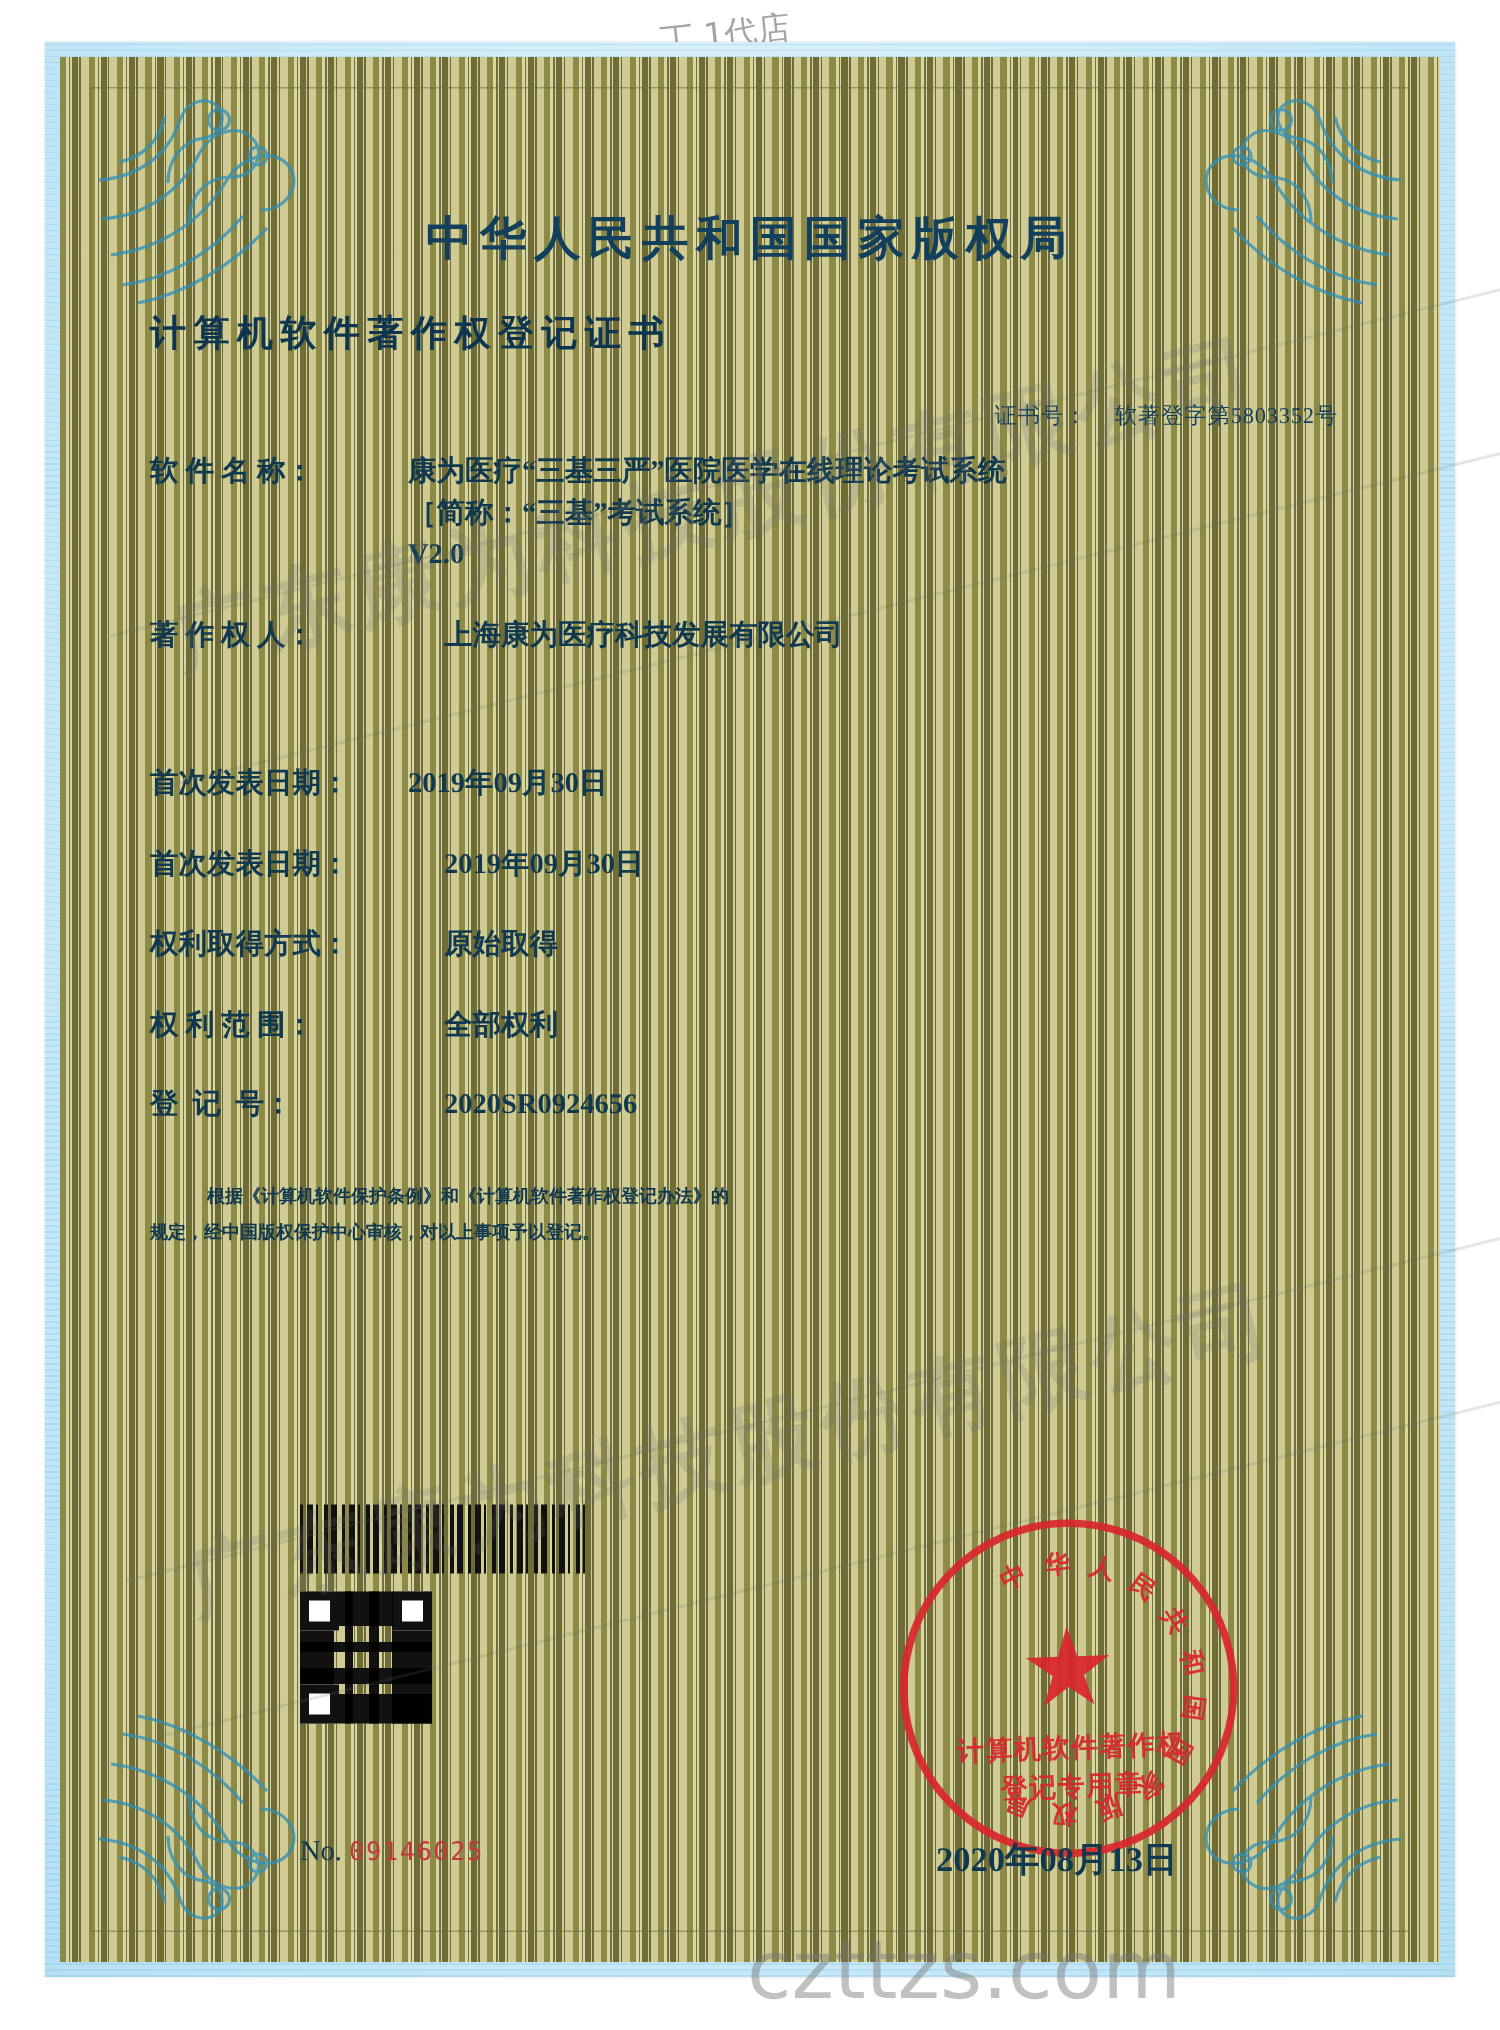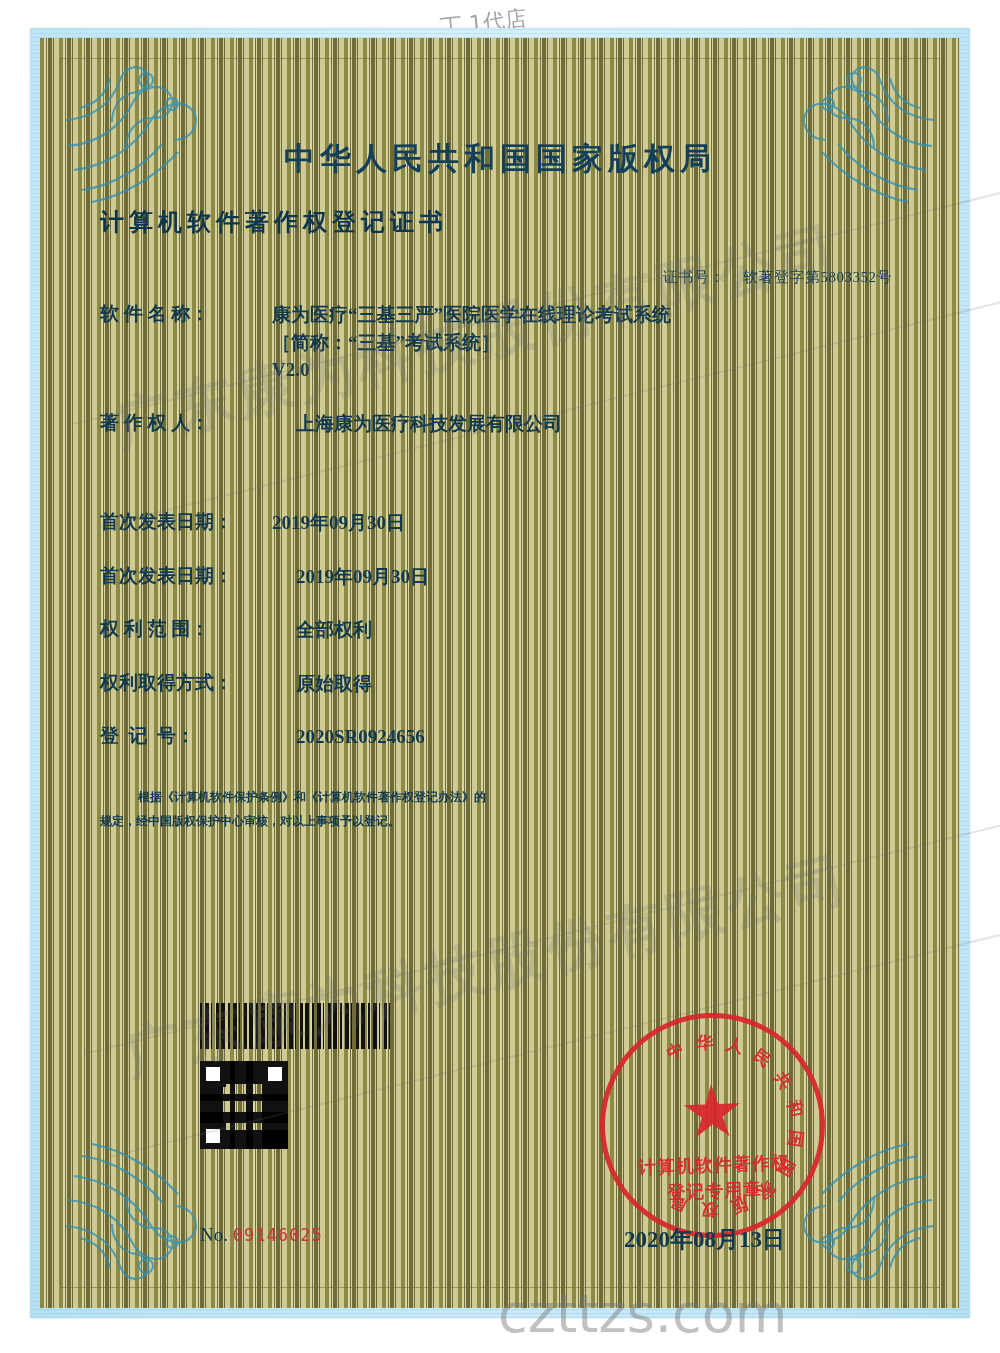--- a/index.html
+++ b/index.html
@@ -401,27 +401,27 @@
         <div class="lbl">首次发表日期：</div>
         <div class="val">2019年09月30日</div>
       </div>
 
       <div class="field row-tight">
         <div class="lbl">首次发表日期：</div>
         <div class="val">2019年09月30日</div>
       </div>
 
       <div class="field row-tight">
+        <div class="lbl">权利取得方式：</div>
+        <div class="val">原始取得</div>
+      </div>
+
+      <div class="field row-tight">
         <div class="lbl">权 利 范 围：</div>
         <div class="val">全部权利</div>
-      </div>
-
-      <div class="field row-tight">
-        <div class="lbl">权利取得方式：</div>
-        <div class="val">原始取得</div>
       </div>
 
       <div class="field row-tight">
         <div class="lbl">登  记  号：</div>
         <div class="val">2020SR0924656</div>
       </div>
 
       <div class="para">
         <span class="indent"></span><span>根据《计算机软件保护条例》和《计算机软件著作权登记办法》的</span><br>
         <span>规定，经中国版权保护中心审核，对以上事项予以登记。</span>

